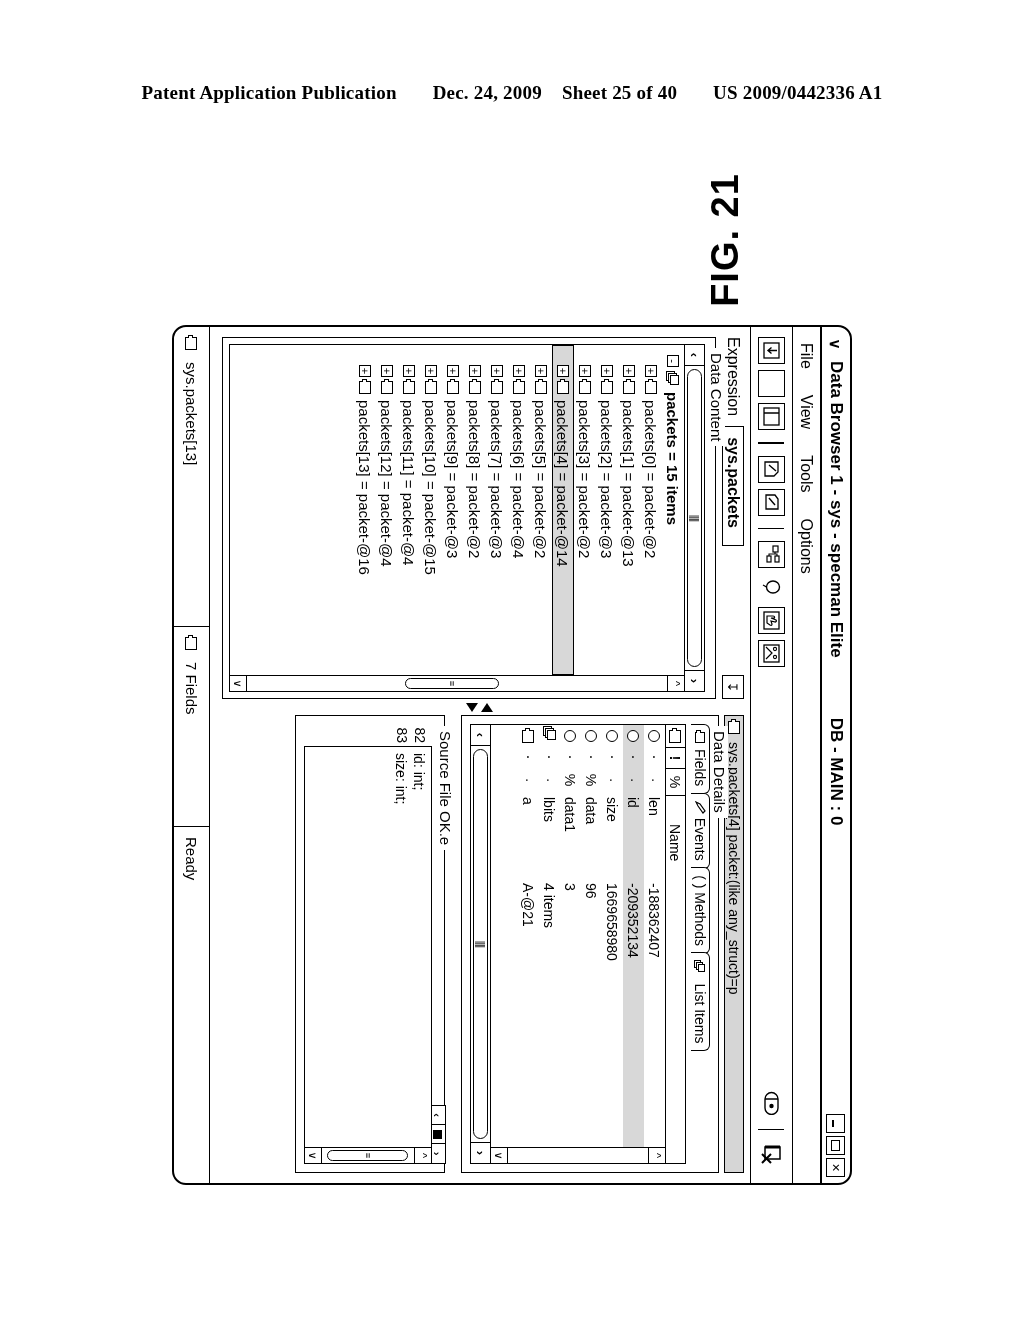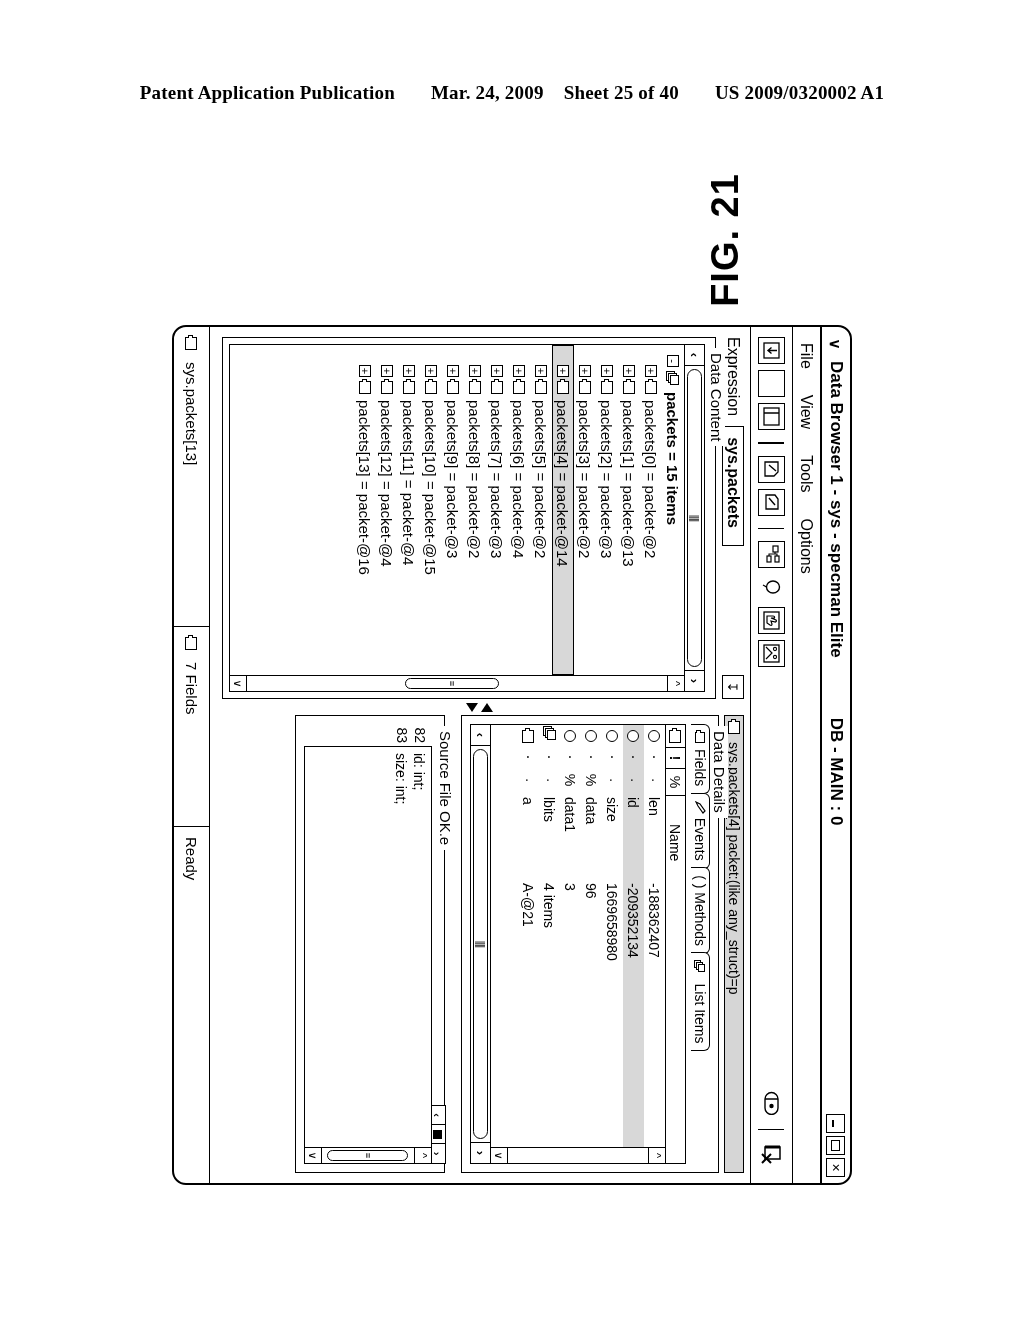--- a/index.html
+++ b/index.html
@@ -285,21 +285,21 @@
     border-right:1.5px solid #000;box-sizing:border-box;
   }
   .sb-cell.c1{width:300px;}
   .sb-cell.c2{width:200px;}
   .sb-cell.c3{flex:1;border-right:none;}
 </style>
 </head>
 <body>
 
 <div class="patent-header">
-  <span>Patent Application Publication</span><span class="ph-gap1"></span><span>Mar. 24, 2009</span><span class="ph-gap2"></span><span>Sheet 25 of 40</span><span class="ph-gap3"></span><span>US 2009/0320002 A1</span>
+  <span>Patent Application Publication</span><span class="ph-gap1"></span><span>Dec. 24, 2009</span><span class="ph-gap2"></span><span>Sheet 25 of 40</span><span class="ph-gap3"></span><span>US 2009/0442336 A1</span>
 </div>
 
 <div class="fig-label">FIG. 21</div>
 
 <div id="rot-wrap">
 <div class="app-window">
 
   <div class="titlebar">
     <div class="tb-sysmenu">∨</div>
     <div class="tb-title">

